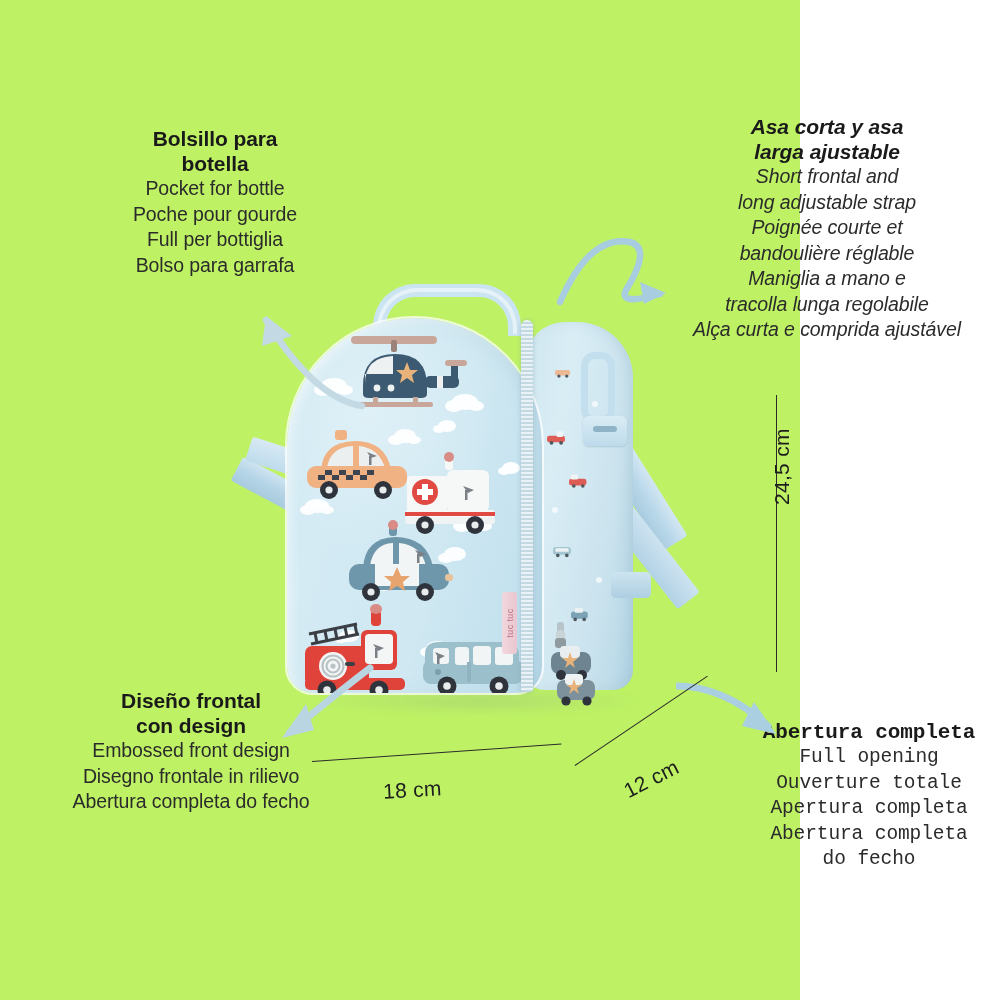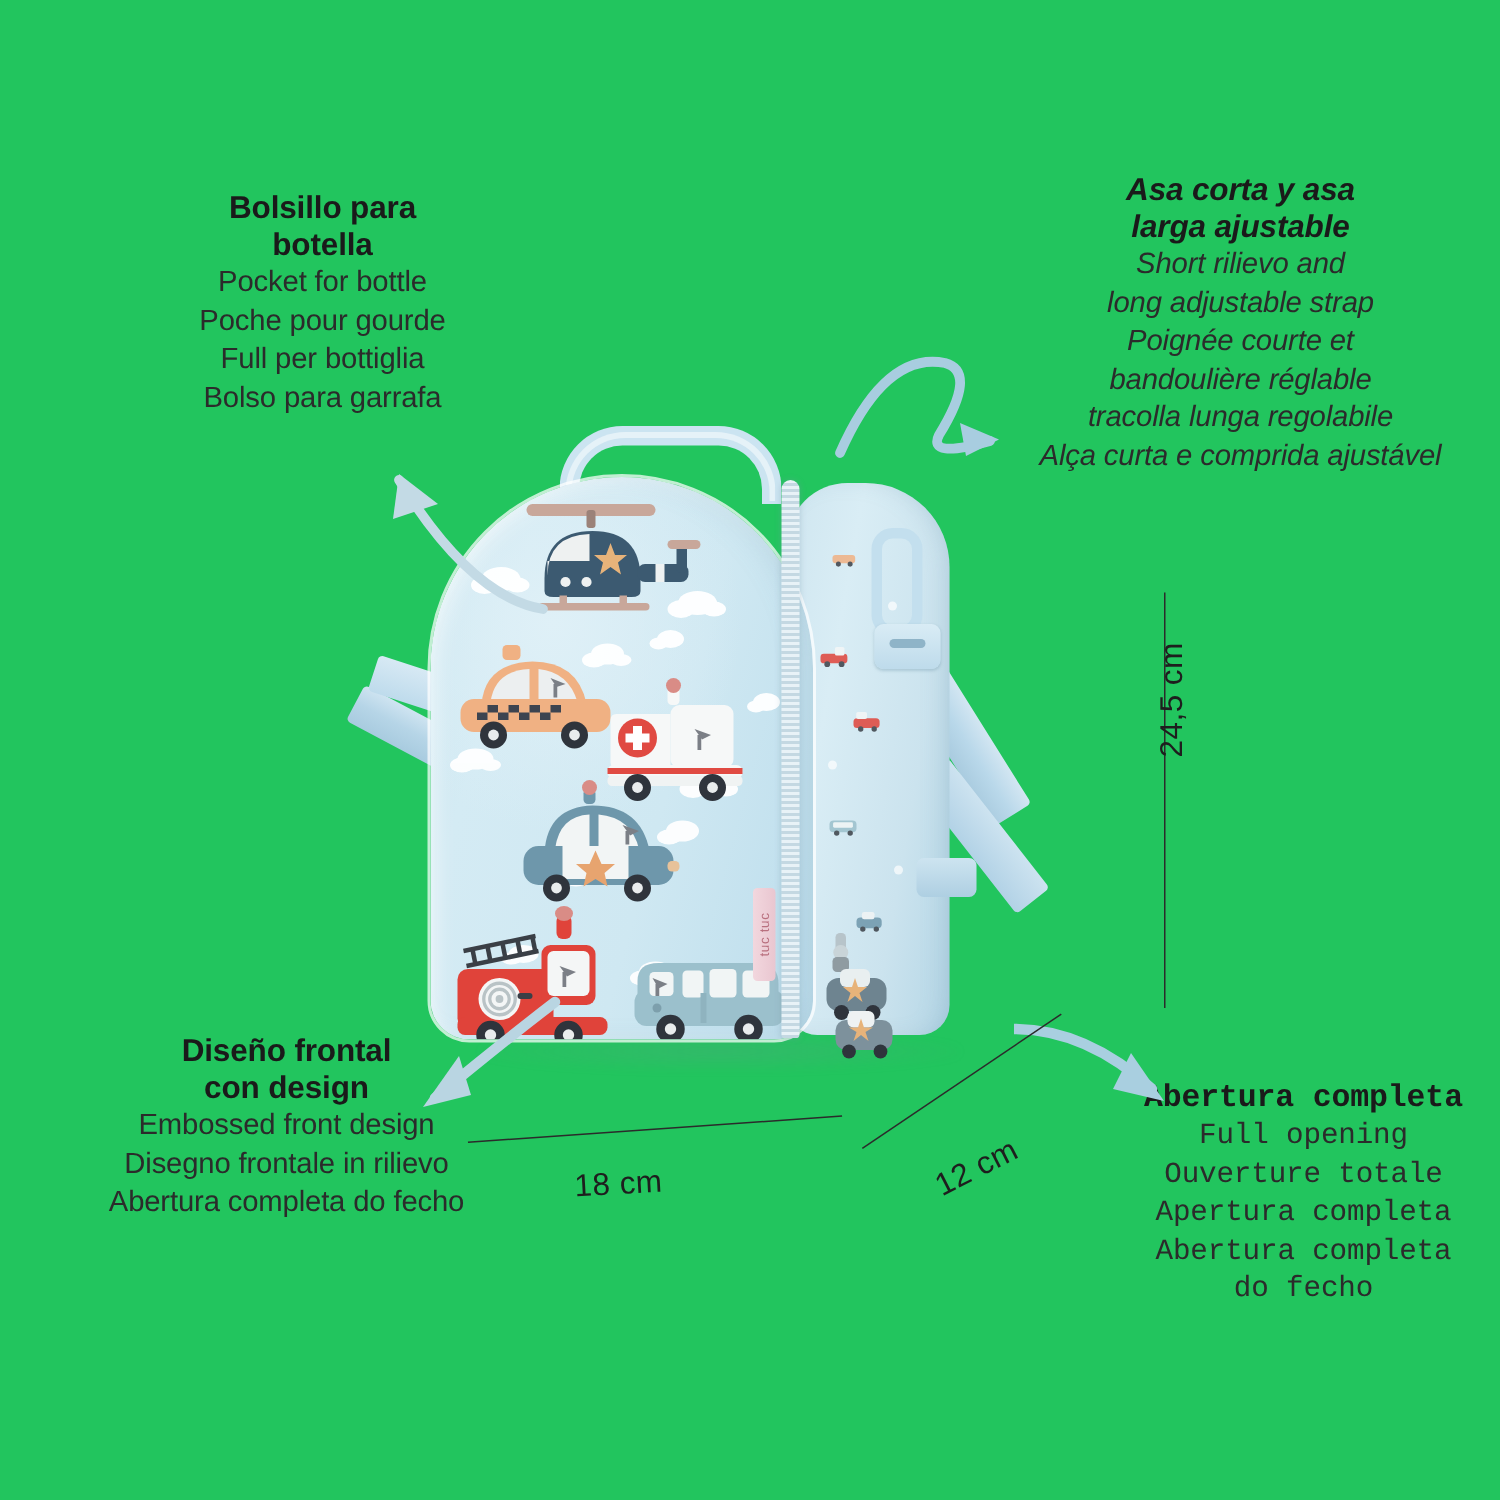--- a/index.html
+++ b/index.html
@@ -5,22 +5,22 @@
 <style>
   * { box-sizing: border-box; margin: 0; padding: 0; }
   html, body {
     width: 1000px; height: 1000px;
     background: #ffffff;
     font-family: "Liberation Sans", sans-serif;
     overflow: hidden;
   }
   #stage {
     position: relative;
-    width: 1000px; height: 1000px;
-    background: #22c55e;
+    width: 800px; height: 1000px;
+    background: #bef264;
   }
 
   
   .callout { position: absolute; text-align: center; color: #231f20; }
   .callout .c-title {
     font-weight: bold;
     font-size: 21px;
     line-height: 25px;
     color: #1a1a1a;
     letter-spacing: -0.1px;
@@ -490,24 +490,25 @@
     <div class="c-line">Poche pour gourde</div>
     <div class="c-line">Full per bottiglia</div>
     <div class="c-line">Bolso para garrafa</div>
   </div>
 
   <div class="callout" id="callout-handles">
     <div class="c-title">
       <div>Asa corta y asa</div>
       <div>larga ajustable</div>
     </div>
-    <div class="c-line">Short rilievo and</div>
+    <div class="c-line">Short frontal and</div>
     <div class="c-line">long adjustable strap</div>
     <div class="c-line">Poignée courte et</div>
     <div class="c-line">bandoulière réglable</div>
+    <div class="c-line">Maniglia a mano e</div>
     <div class="c-line">tracolla lunga regolabile</div>
     <div class="c-line">Alça curta e comprida ajustável</div>
   </div>
 
   <div class="callout" id="callout-design">
     <div class="c-title">
       <div>Diseño frontal</div>
       <div>con design</div>
     </div>
     <div class="c-line">Embossed front design</div>

